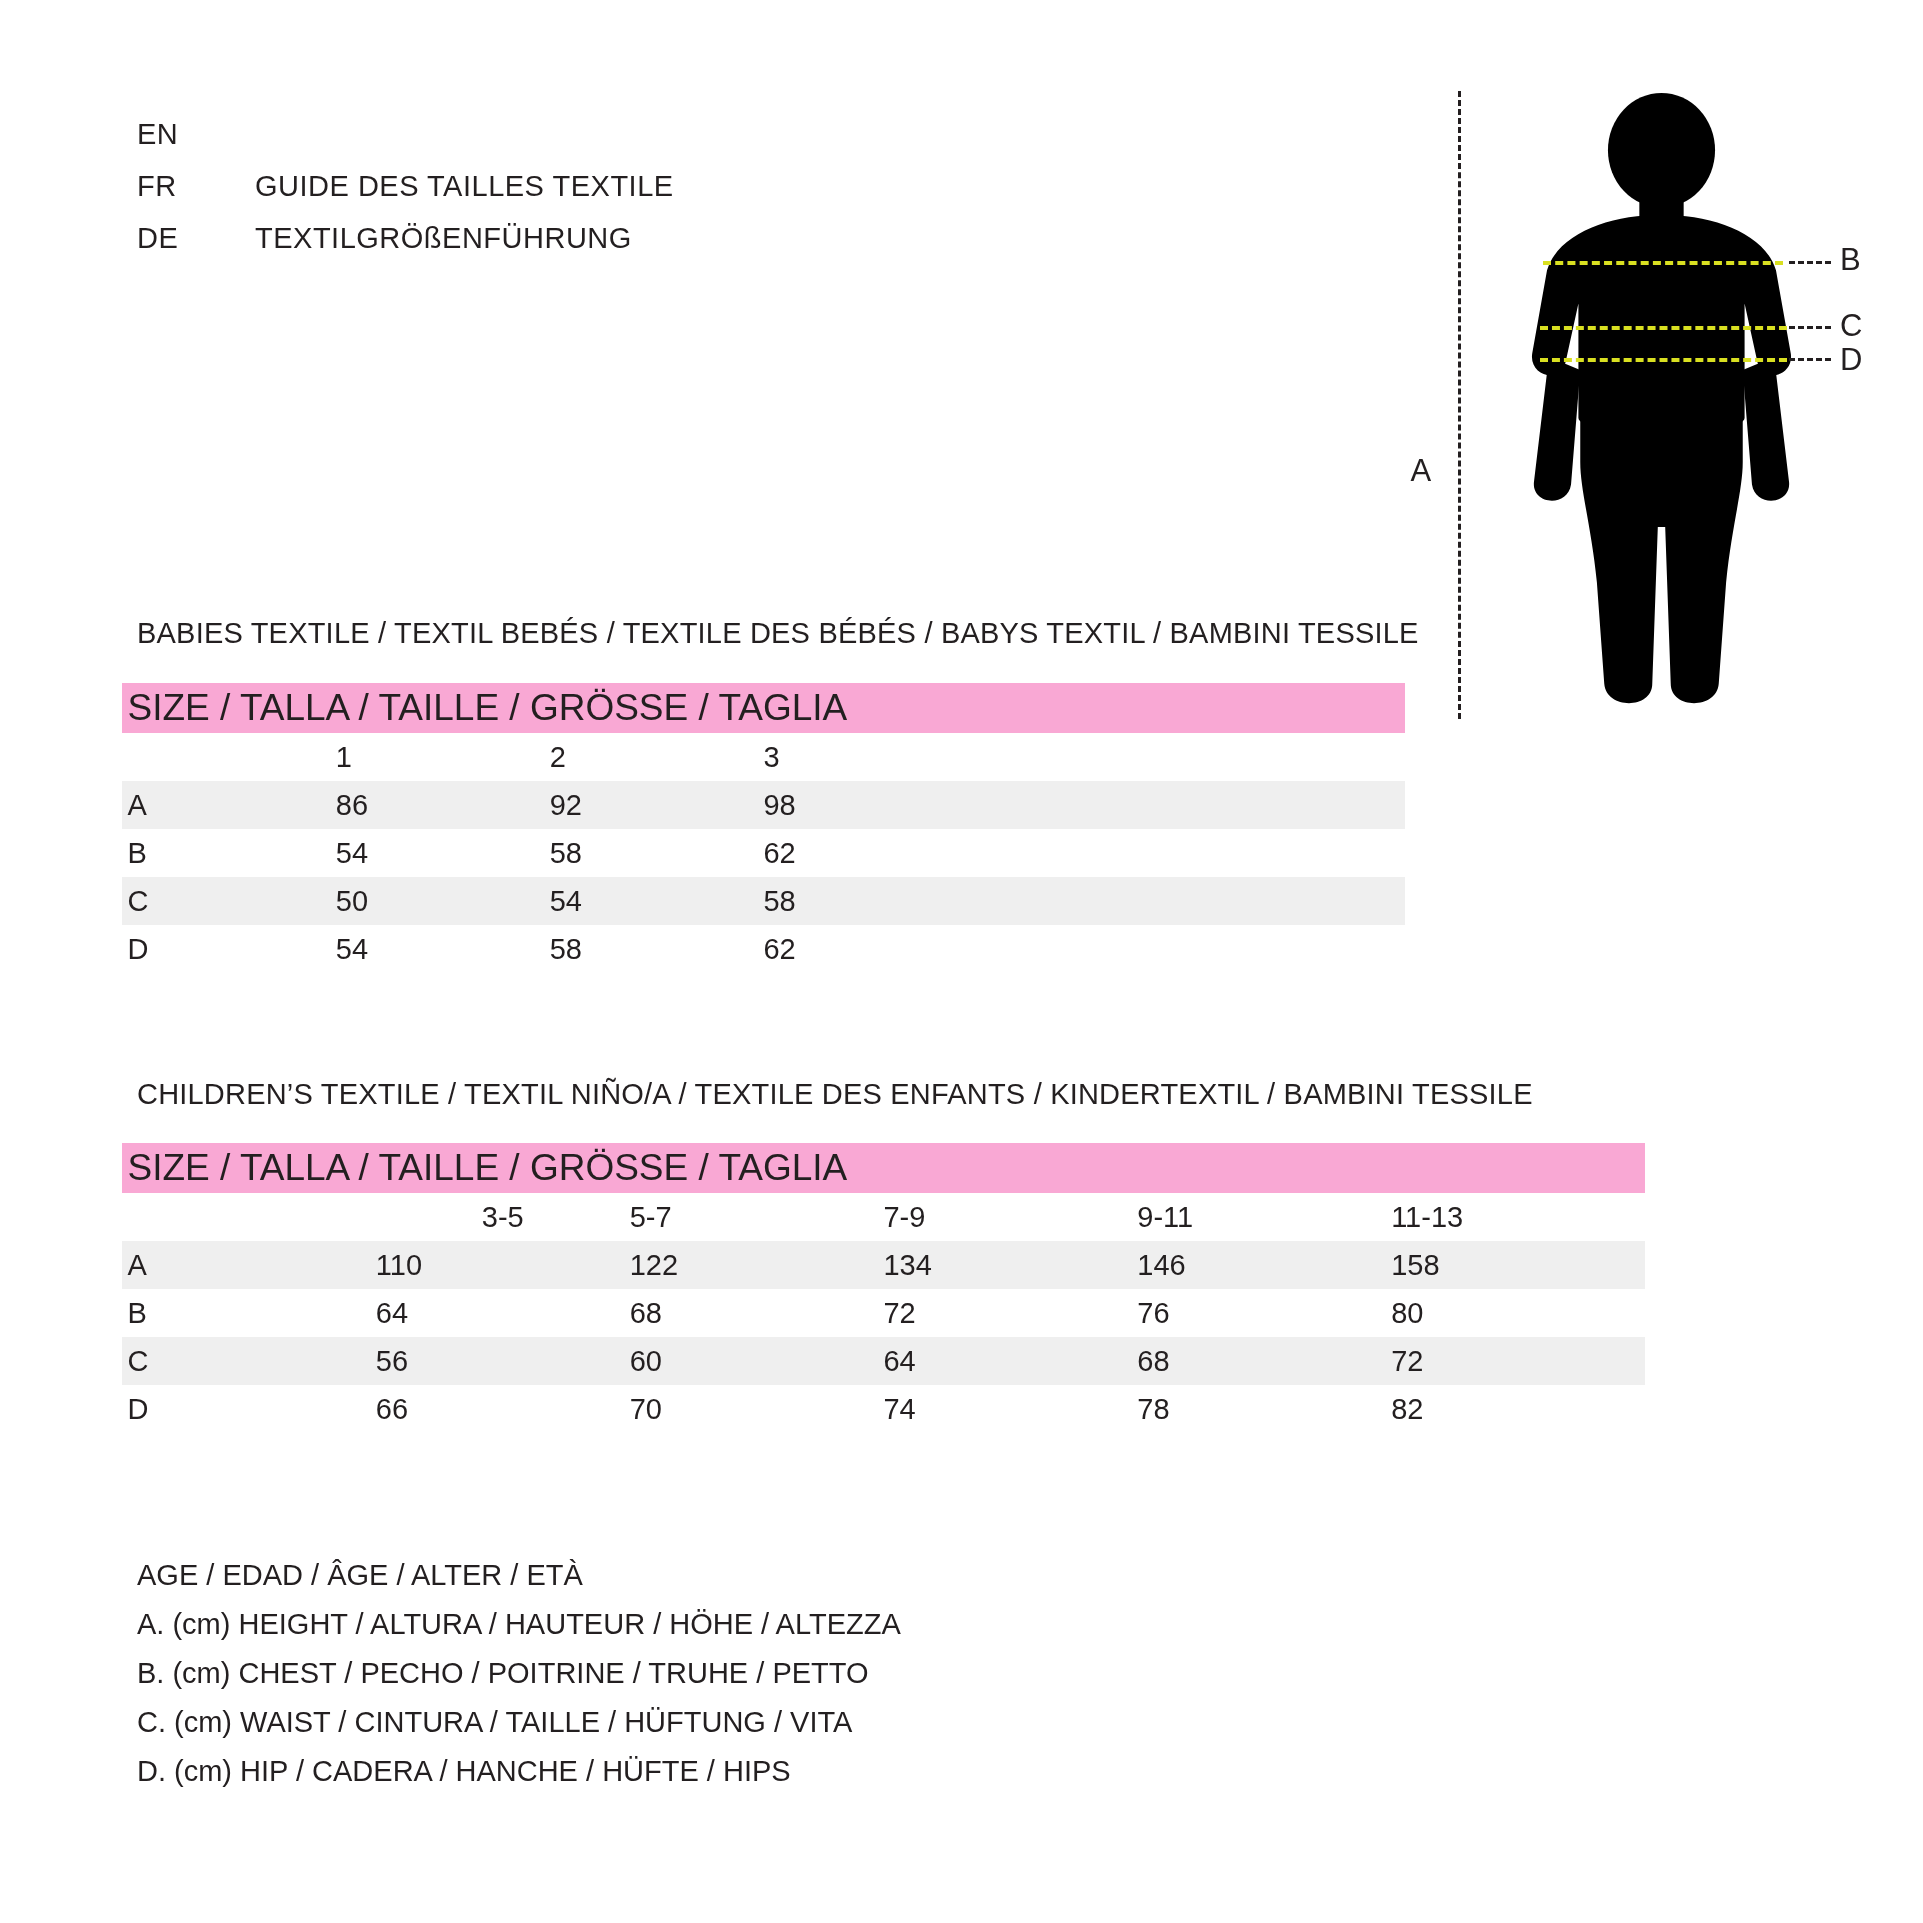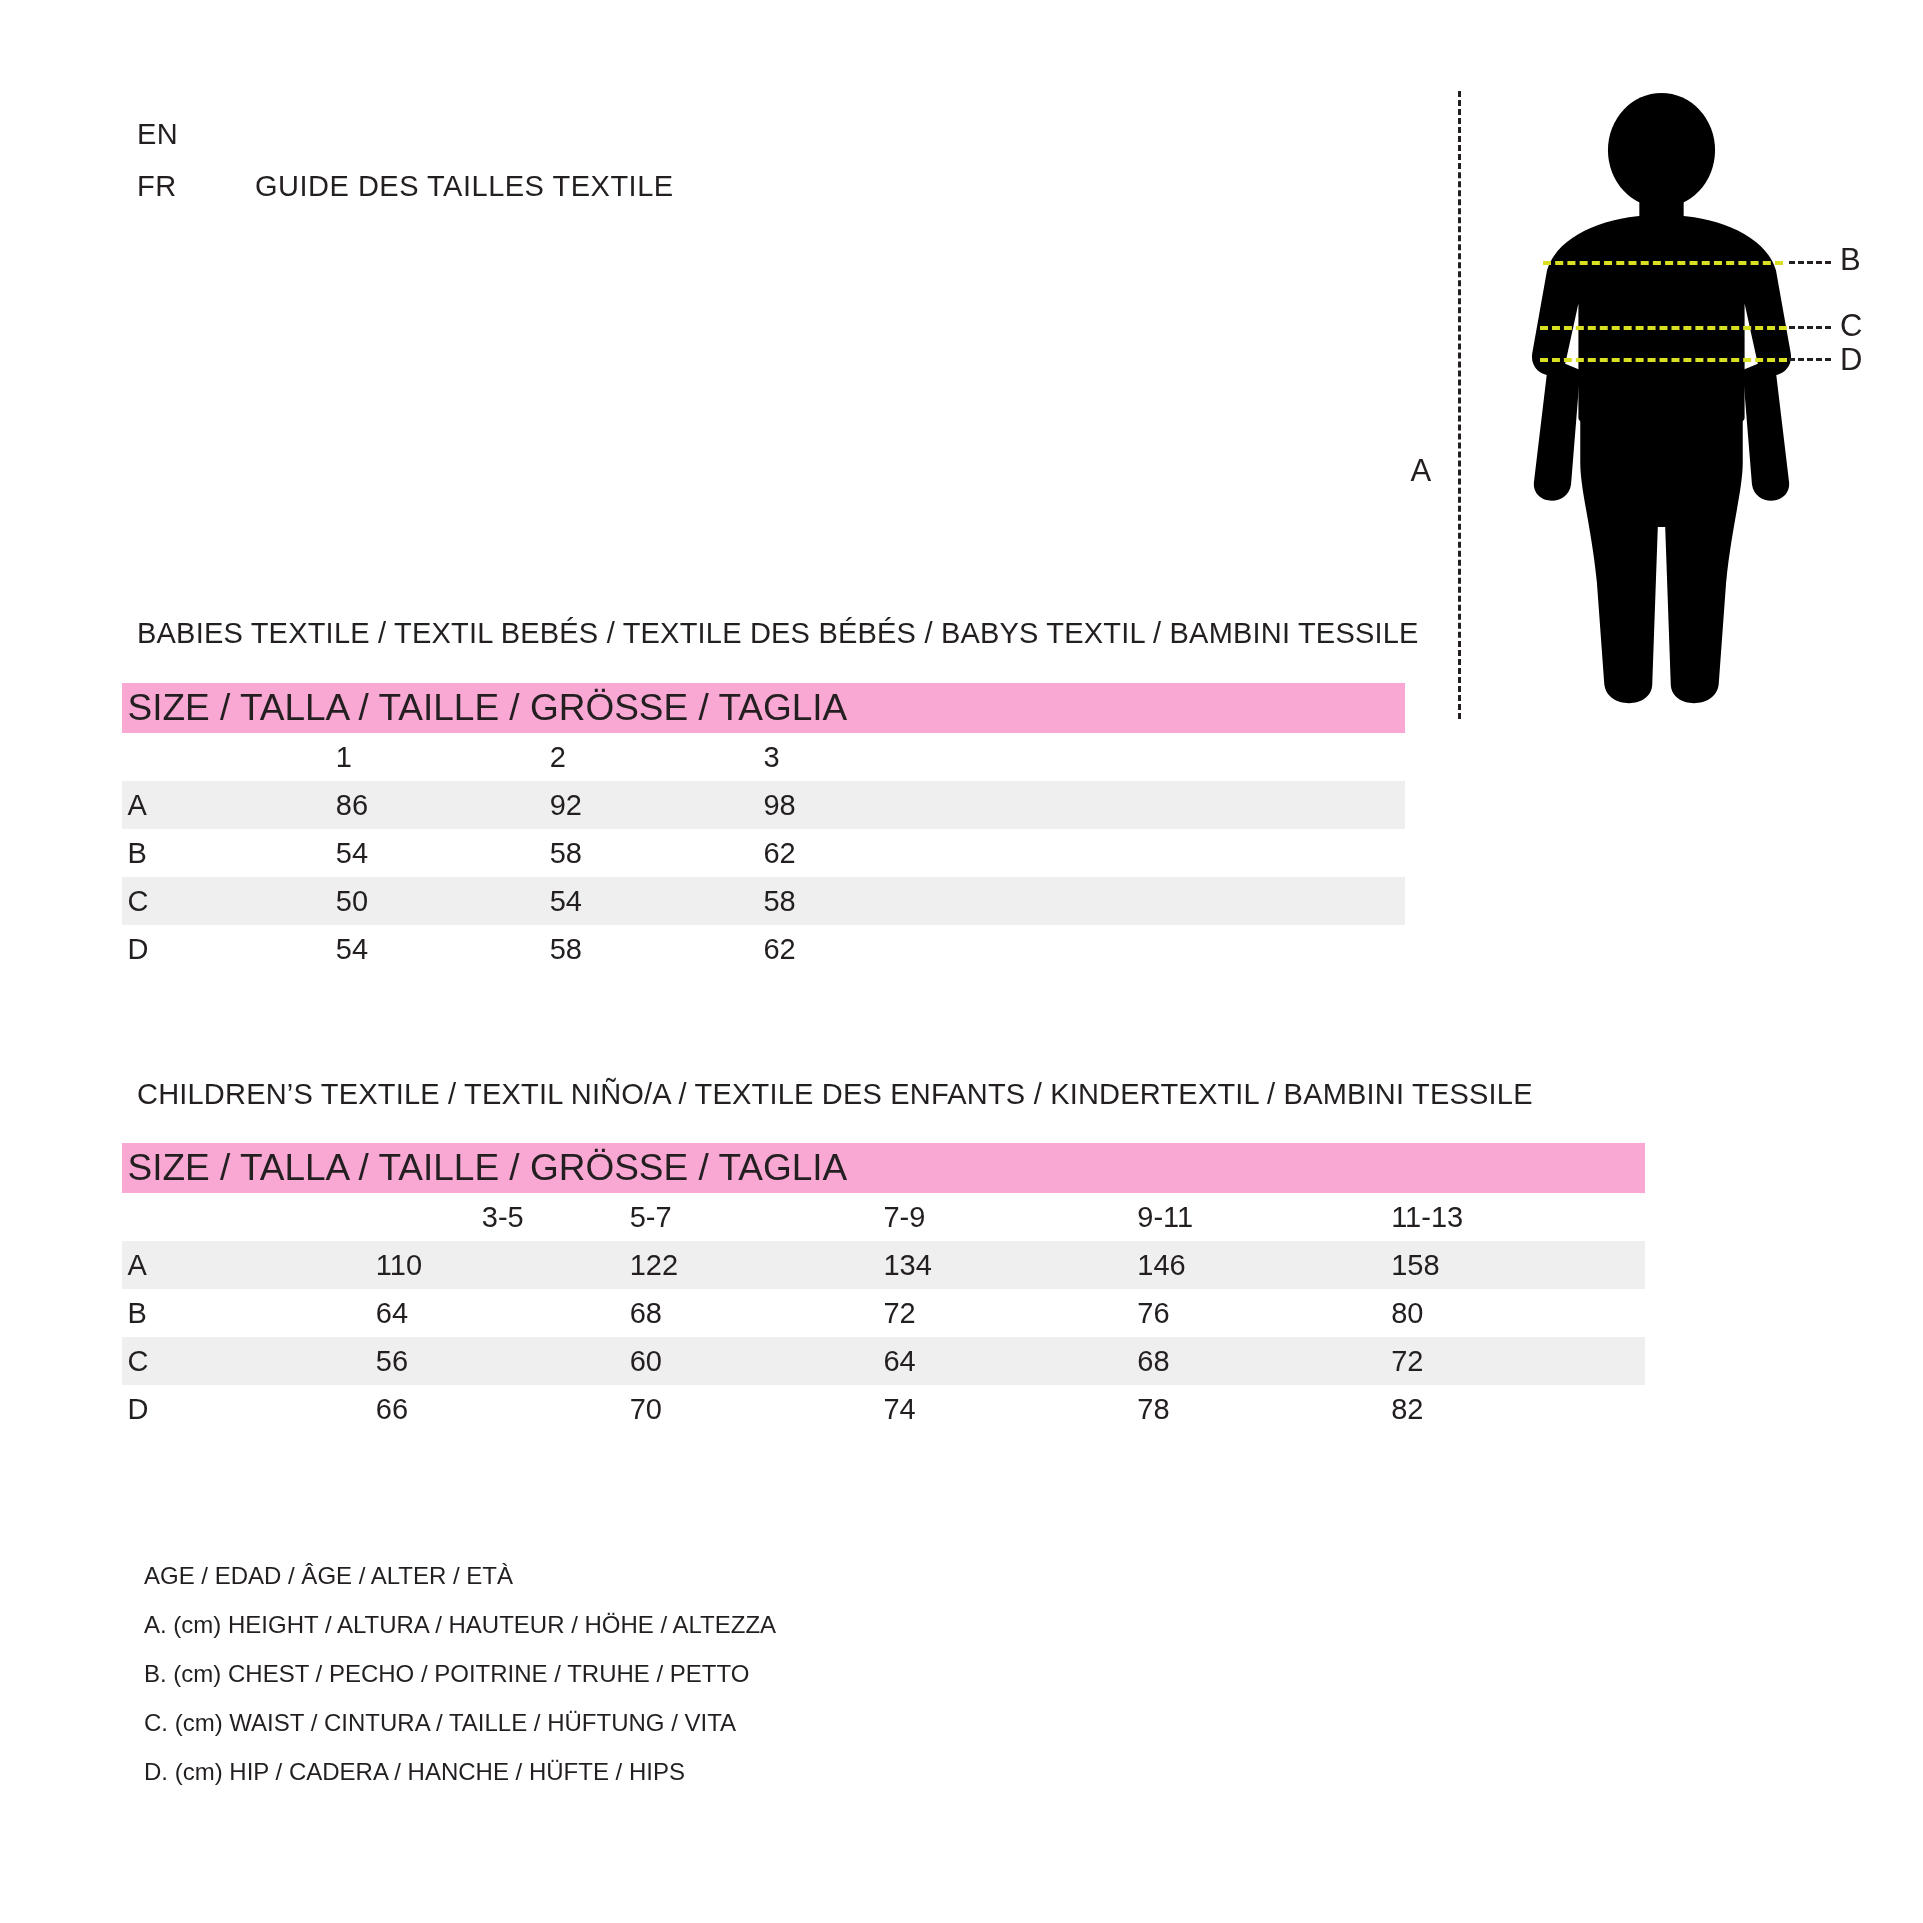--- a/index.html
+++ b/index.html
@@ -116,35 +116,38 @@
   .col-label {
     width: 103px;
     padding-left: 5.5px !important;
   }
 
   
   #legend {
     position: absolute;
     left: 137px;
     top: 1551px;
-    font-size: 24px;
+    font-size: 29px;
     line-height: 49px;
-    margin-left: 7px;
   }
 </style>
 </head>
 <body>
 
 <div id="title-block">
   <div class="title-row">
     <span class="title-lang">EN</span>
   </div>
   <div class="title-row">
     <span class="title-lang">FR</span>
     <span class="title-text">GUIDE DES TAILLES TEXTILE</span>
+  </div>
+  <div class="title-row">
+    <span class="title-lang">DE</span>
+    <span class="title-text">TEXTILGRÖßENFÜHRUNG</span>
   </div>
 </div>
 
 <div id="figure-area">
 
   <div class="dash-vline"></div>
   <div class="label-a">A</div>
 
   <svg class="silhouette" viewBox="0 0 300 690">
 

